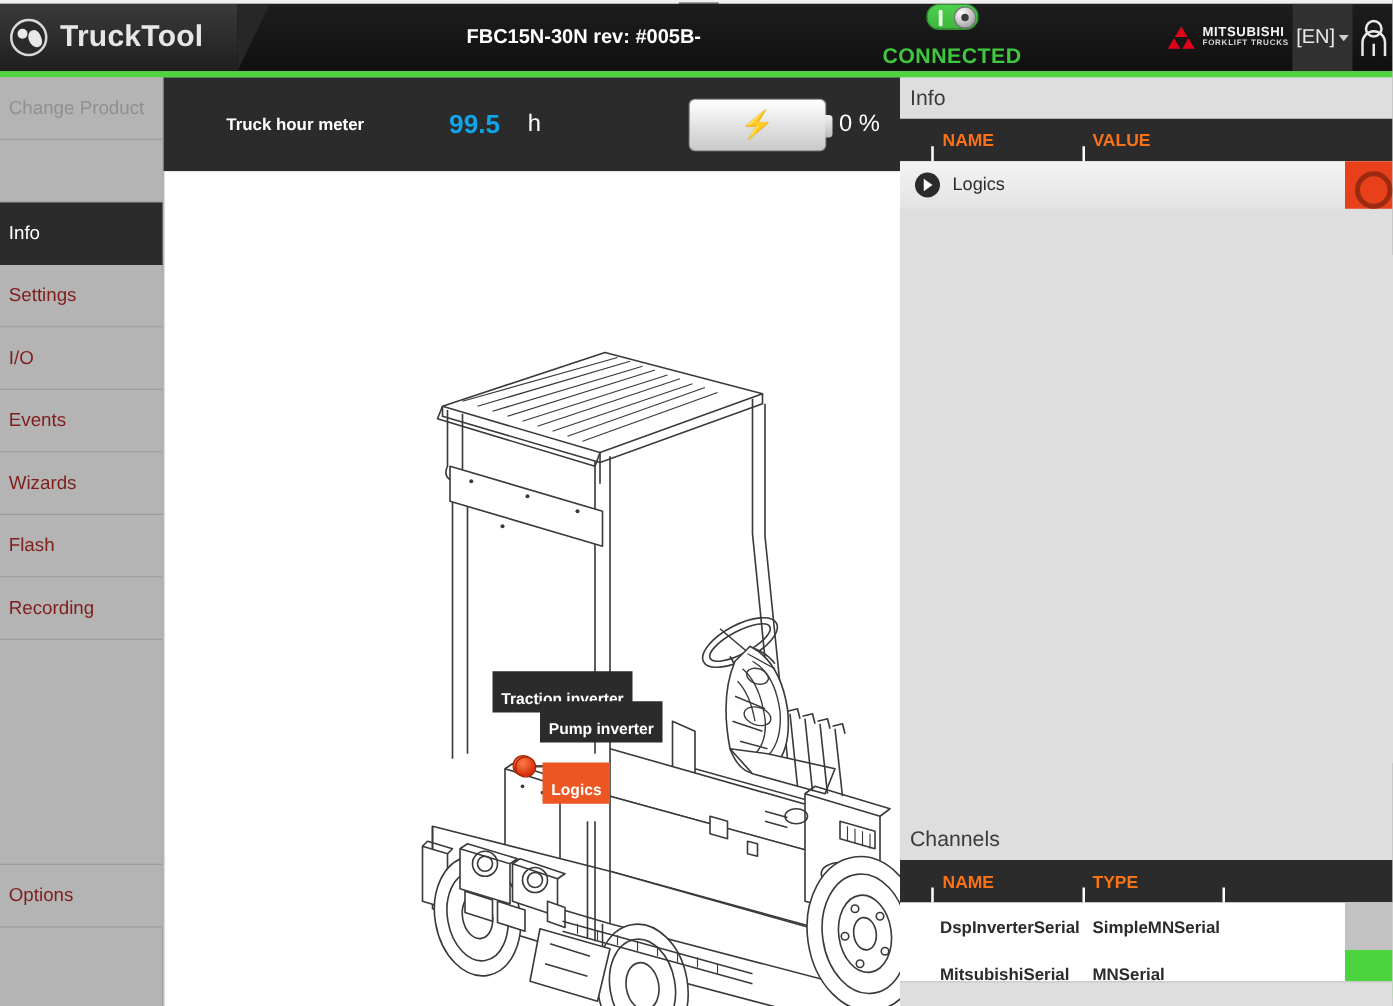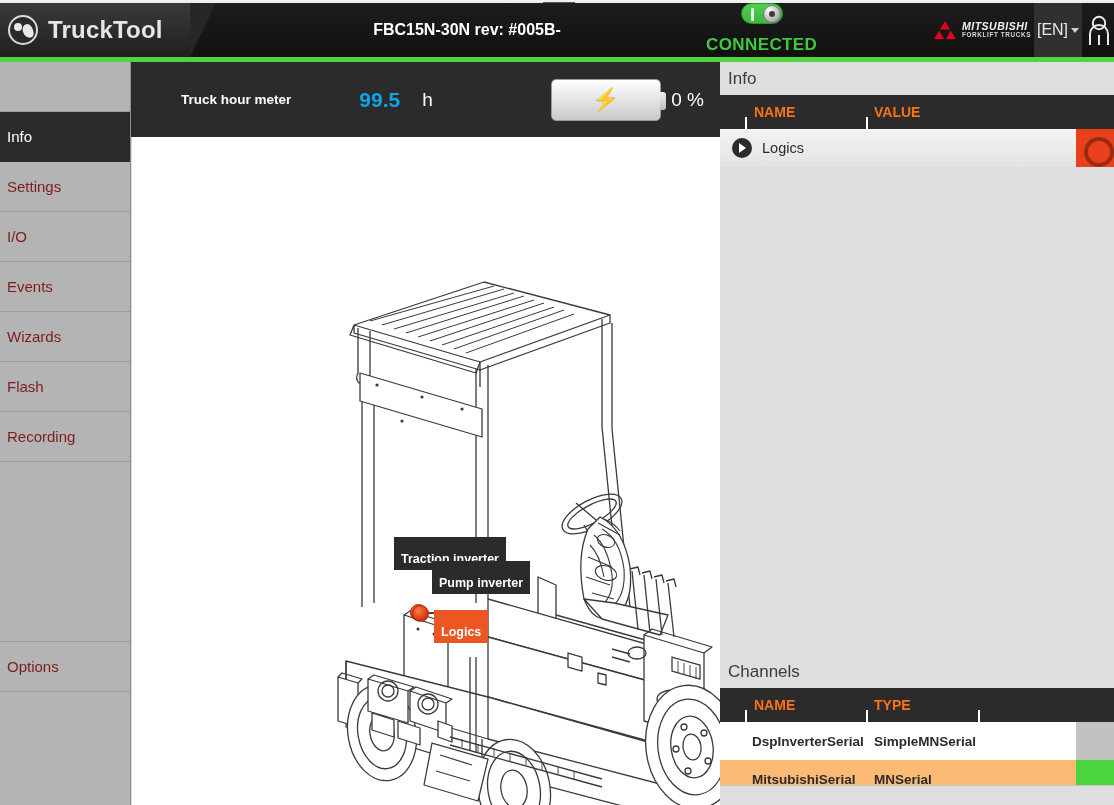--- a/index.html
+++ b/index.html
@@ -87,21 +87,20 @@
 
   .hdr-mitsu {
     position: absolute; left: 933px; top: 17px;
     display: flex; align-items: center; gap: 5px;
   }
   .mitsu-diamonds { width: 24px; height: 20px; flex: none; }
   .mitsu-words { line-height: 1.05; }
   .mitsu-words .m1 {
     color: #f2f2f2; font-size: 10.5px; font-weight: bold; letter-spacing: .5px;
     font-family: "Liberation Sans", sans-serif;
-    font-style: italic;
   }
   .mitsu-words .m2 {
     color: #d8d8d8; font-size: 6.4px; font-weight: bold; letter-spacing: .6px;
   }
   .hdr-lang {
     position: absolute; left: 1034px; top: 0; width: 48px; height: 54px;
     background: #303030;
     display: flex; align-items: center; justify-content: center; gap: 3px;
   }
   .lang-txt { color: #e9e9e9; font-size: 16px; }
@@ -197,21 +196,21 @@
   .th {
     color: #f97316; font-size: 14px; font-weight: bold; position: absolute;
   }
   .th-tick { position: absolute; width: 2px; height: 12px; background: #ffffff; bottom: 0; }
   .row {
     height: 38px; display: flex; align-items: center; position: relative;
     font-size: 14.5px; color: #2b2b2b;
   }
   .row.light { background: linear-gradient(#f3f3f3, #e3e3e3); }
   .row.white { background: #ffffff; }
-  .row.alt   { background: #fdba74; }
+  .row.alt   { background: #ffffff; }
   .expander {
     width: 20px; height: 20px; border-radius: 50%; background: #2b2b2b;
     position: relative; flex: none; margin-left: 12px;
   }
   .expander:after {
     content: ""; position: absolute; left: 7px; top: 5px;
     border-left: 7px solid #ffffff;
     border-top: 5px solid transparent; border-bottom: 5px solid transparent;
   }
   .cell-name { position: absolute; left: 42px; }
@@ -286,20 +285,23 @@
         <circle cx="13" cy="8" r="6.2" fill="none" stroke="#e9e9e9" stroke-width="2"></circle>
         <path d="M4 30 V19 a9 9 0 0 1 18 0 V30" fill="none" stroke="#e9e9e9" stroke-width="2"></path>
         <path d="M13 20 V30" stroke="#e9e9e9" stroke-width="2"></path>
       </svg>
     </div>
   </div>
 
   <div class="green-rule"></div>
 
   <div class="sidebar">
+    <div class="side-item disabled">
+      <span>Change Product</span>
+    </div>
     <div class="side-item side-spacer"></div>
     <div class="side-item active">
       <span>Info</span>
     </div>
     <div class="side-item">
       <span>Settings</span>
     </div>
     <div class="side-item">
       <span>I/O</span>
     </div>

